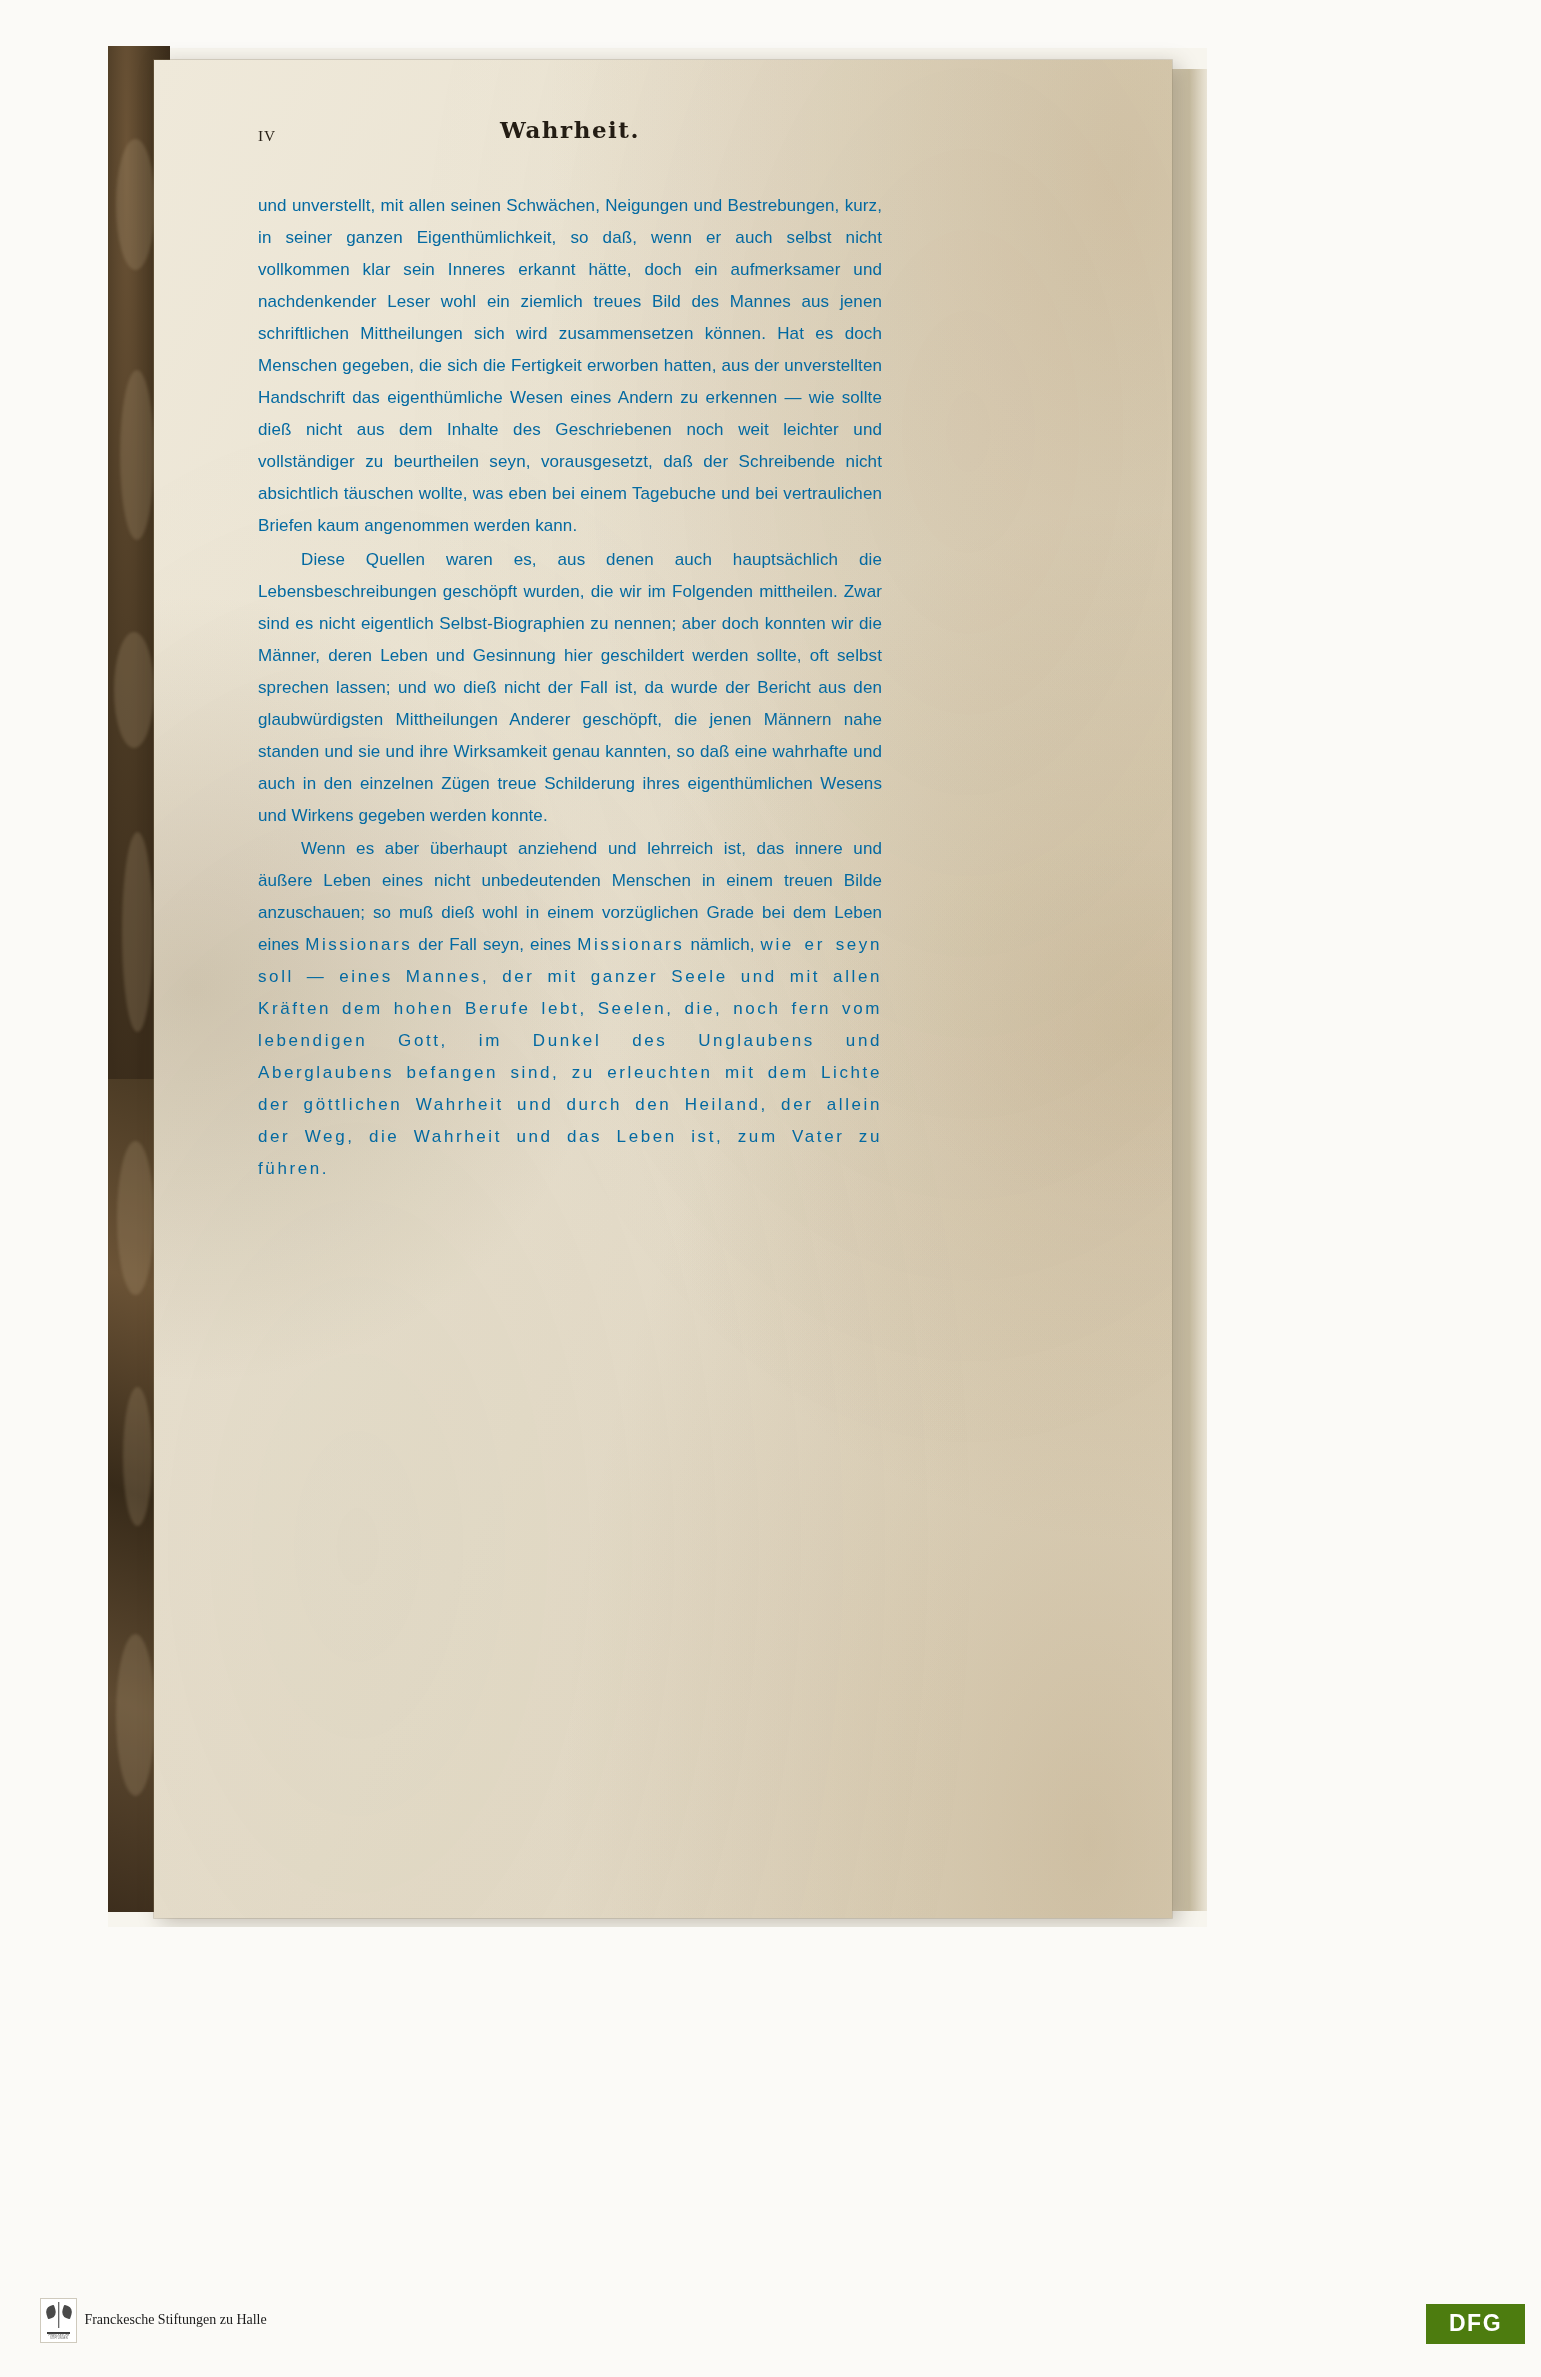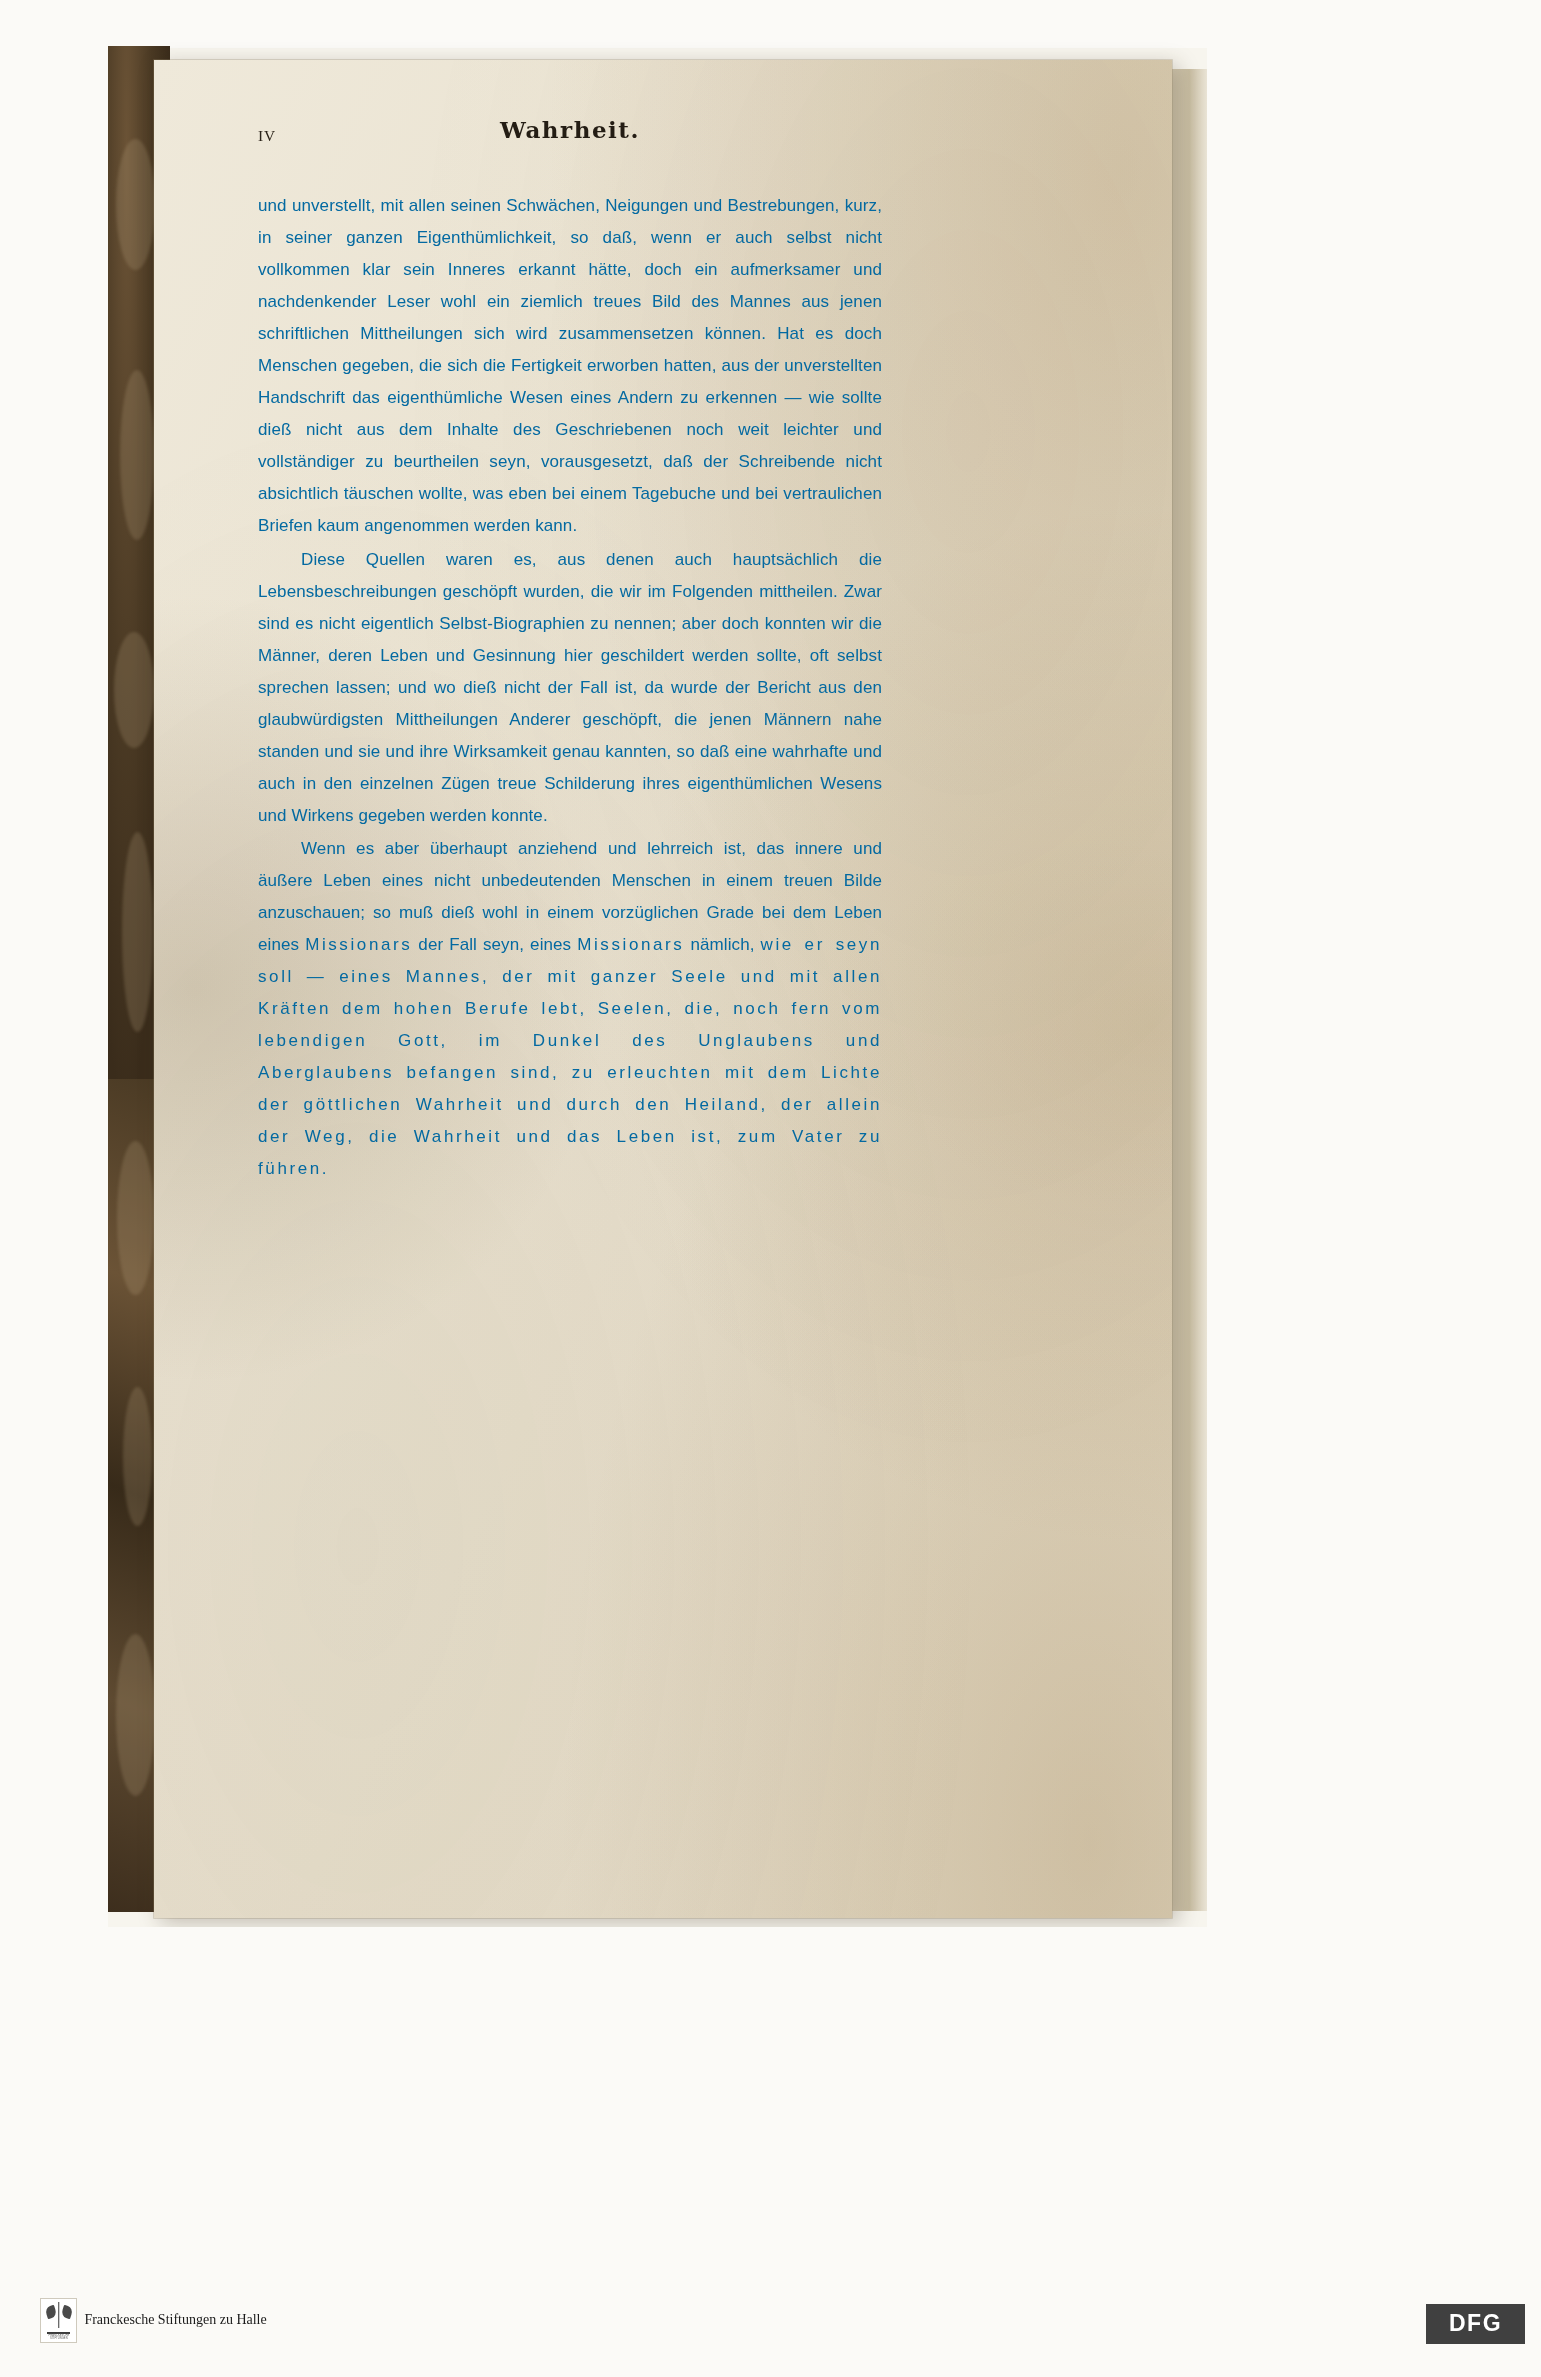--- a/index.html
+++ b/index.html
@@ -258,21 +258,21 @@
     font-family: "Liberation Serif", serif;
     font-size: 14px;
     color: #1b1b1b;
   }
   #dfg {
     position: absolute;
     right: 17px;
     top: 10.8px;
     width: 99px;
     height: 40px;
-    background: #404040;
+    background: #4d7c0f;
     color: #ffffff;
     font-family: "Liberation Sans", sans-serif;
     font-weight: bold;
     font-size: 23px;
     letter-spacing: 1.5px;
     display: flex;
     align-items: center;
     justify-content: center;
   }
 </style>

